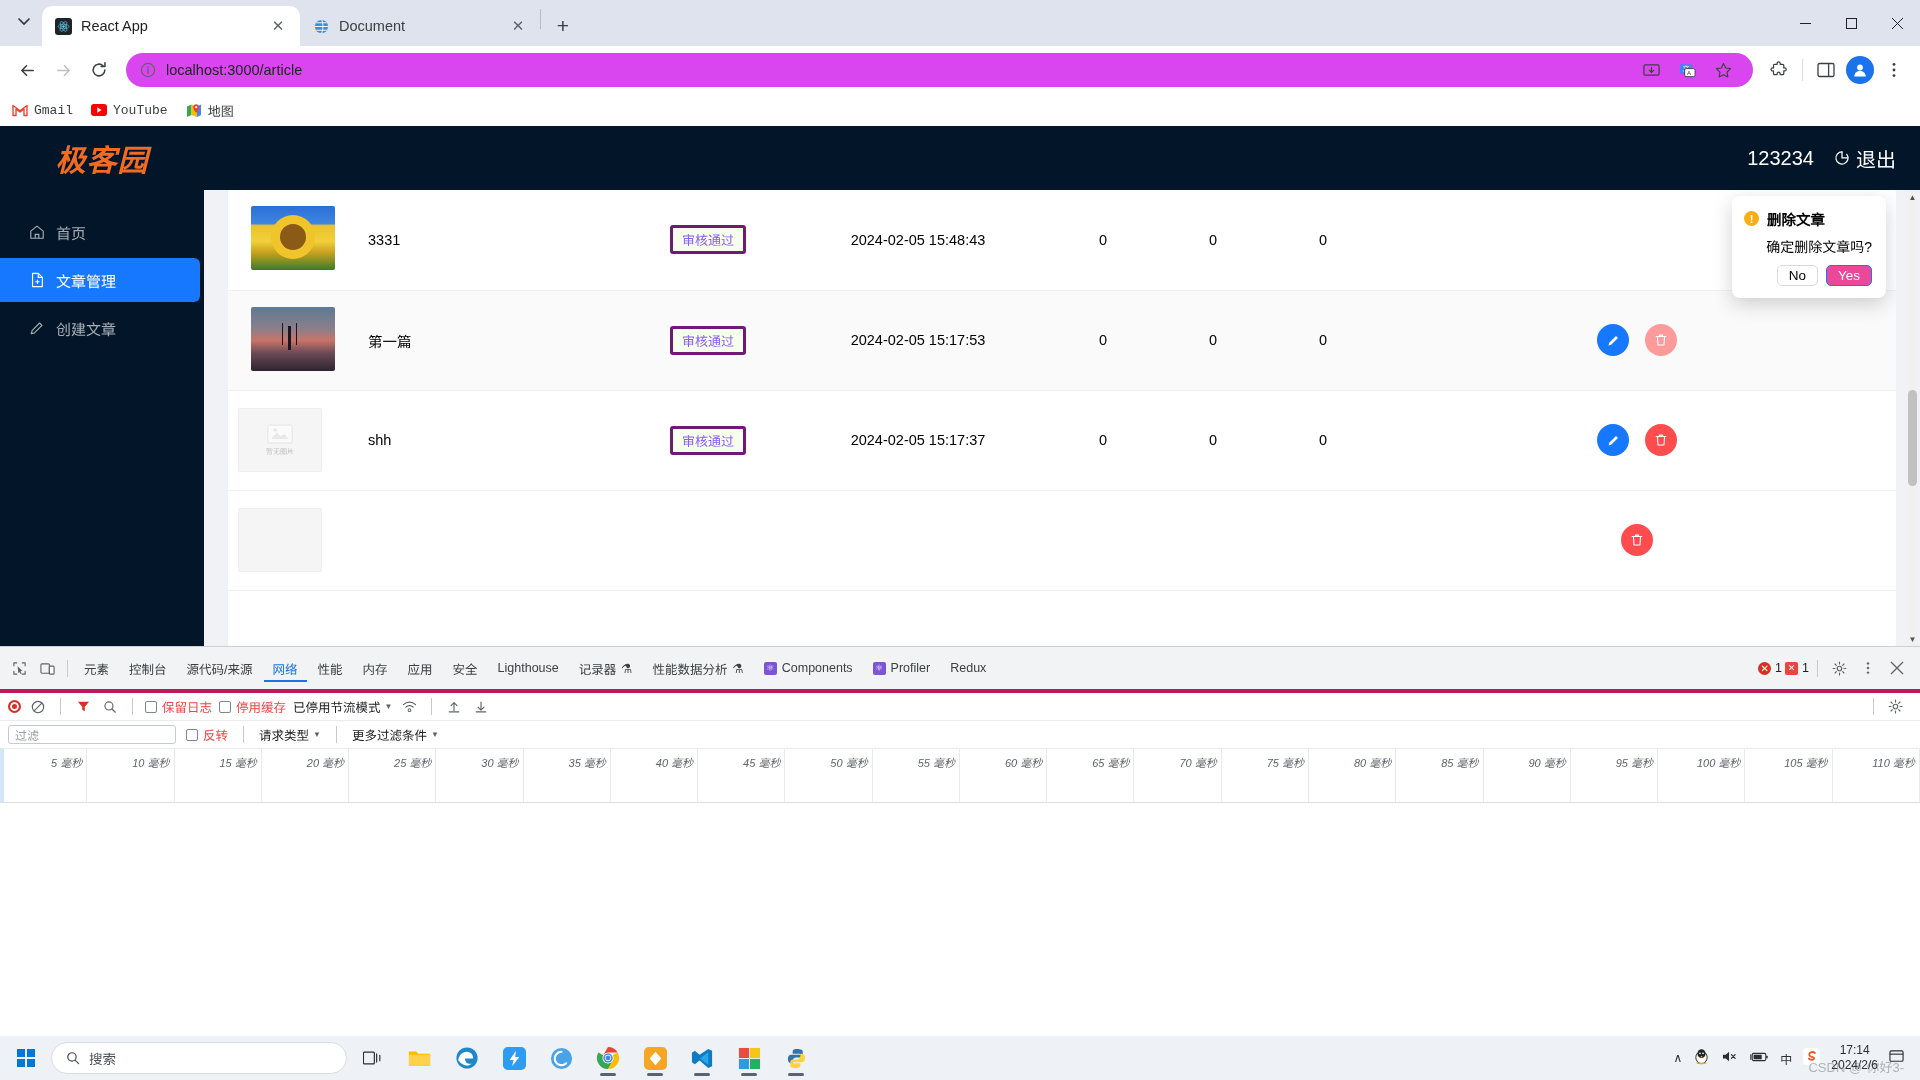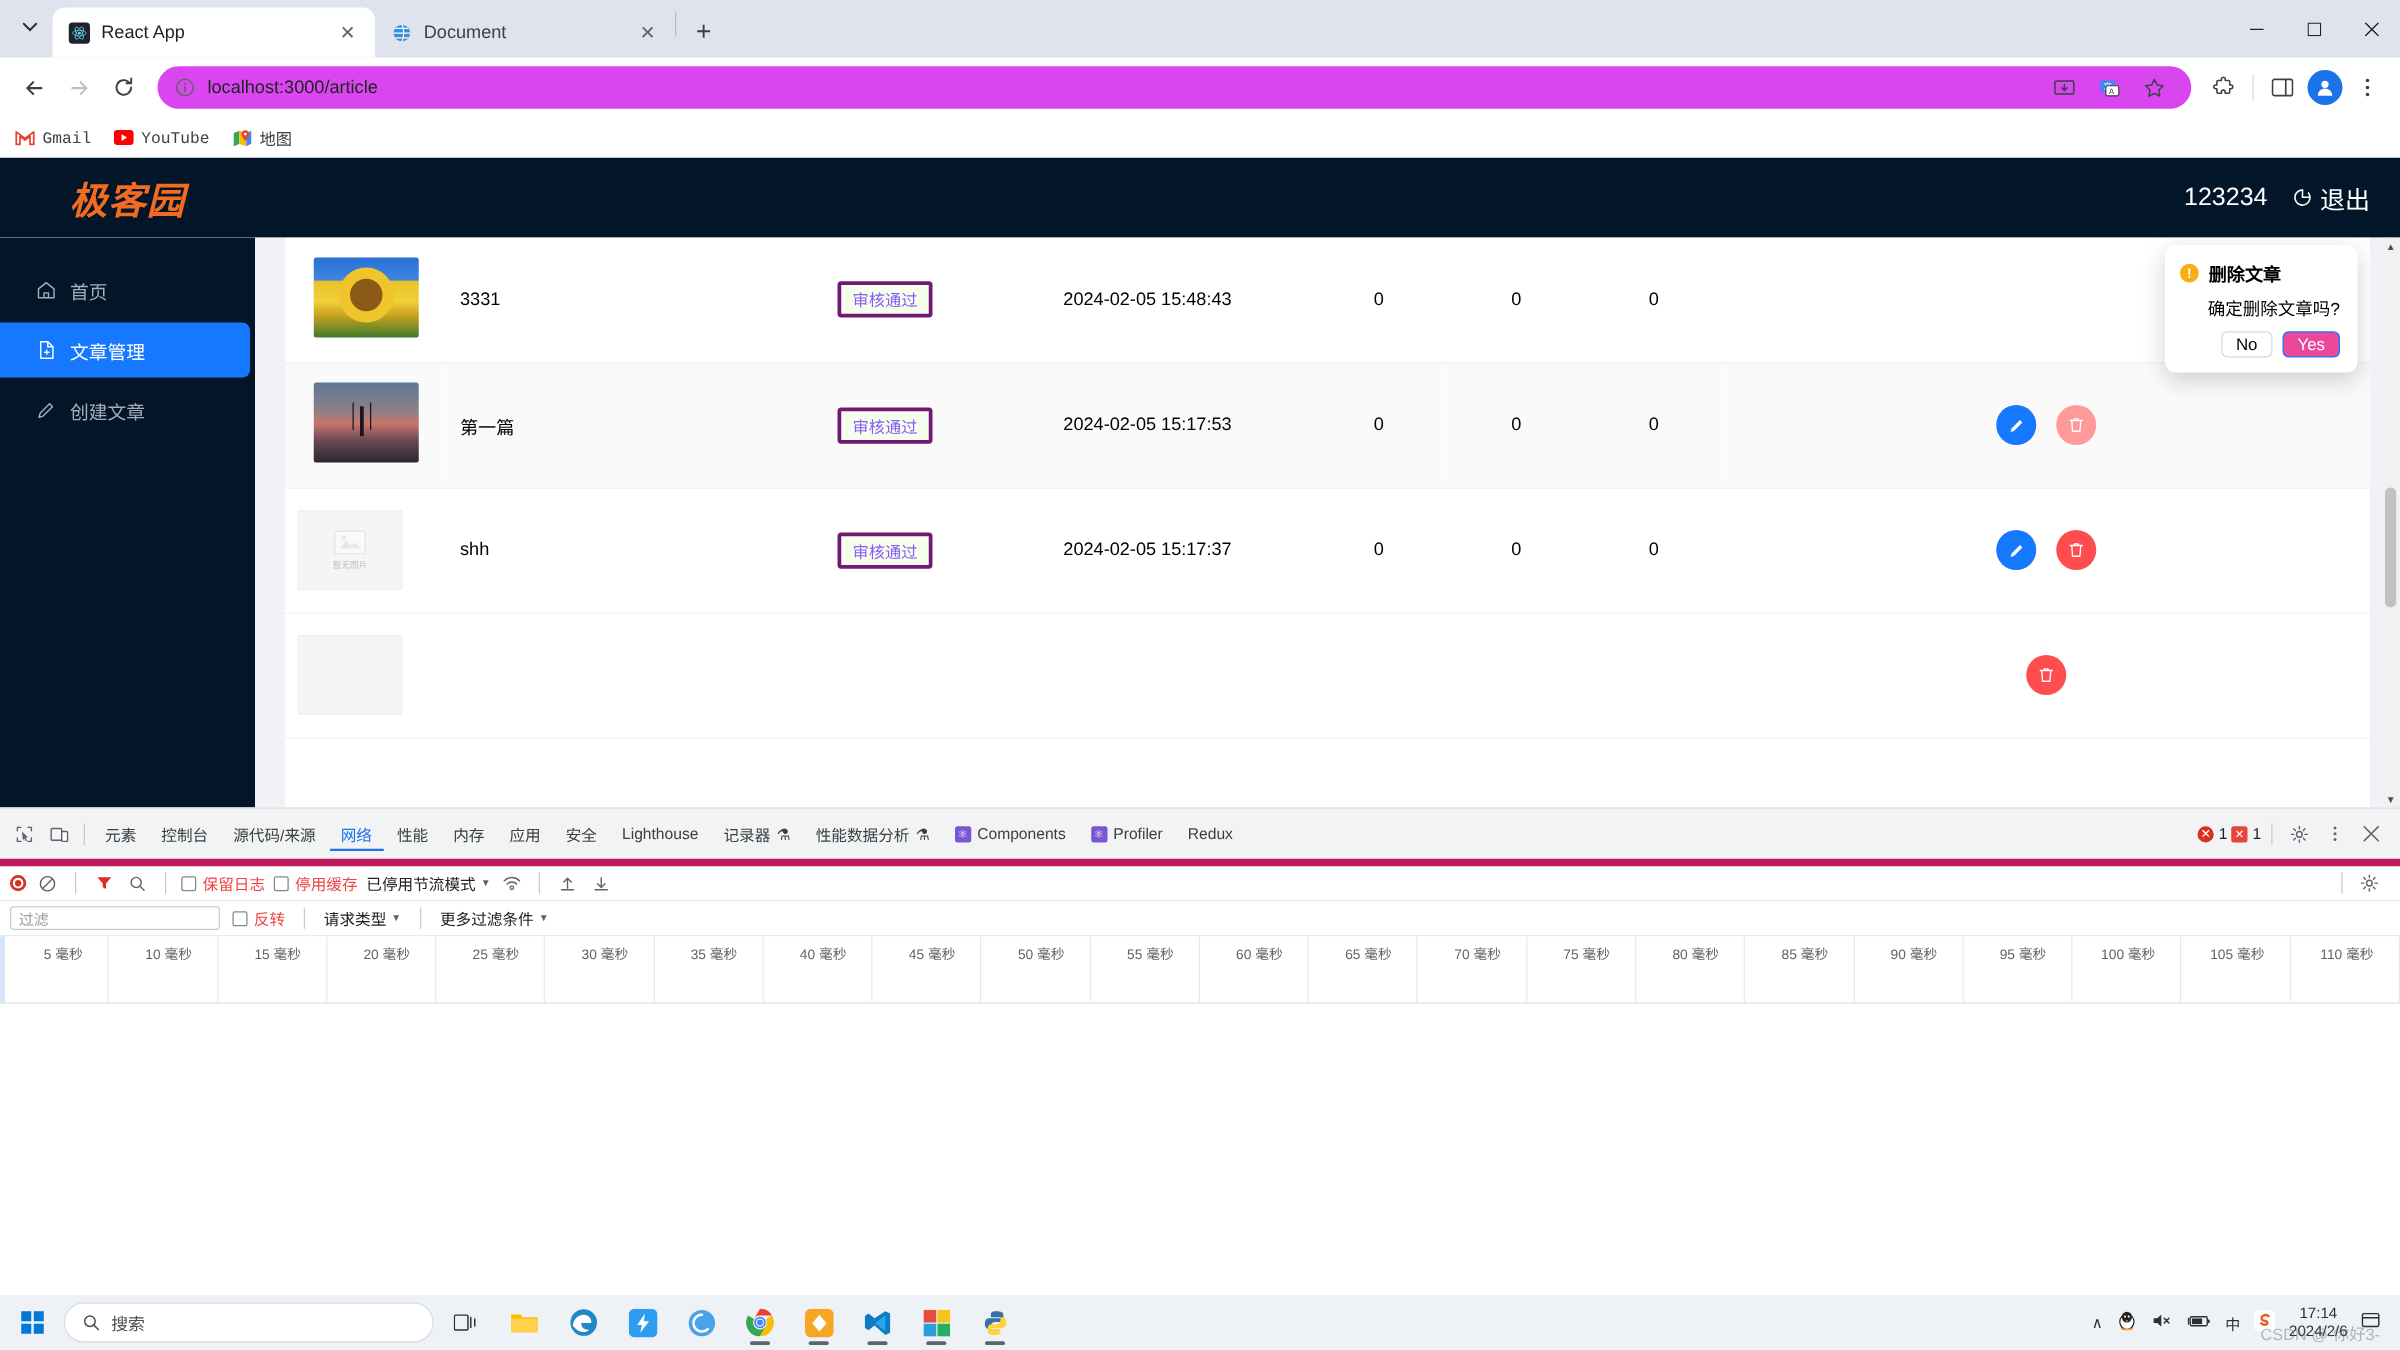--- a/index.html
+++ b/index.html
@@ -217,21 +217,21 @@
   }
 
   
   .devtools {
     height: 390px; background: #fff; border-top: 1px solid #cdd0d4;
     display: flex; flex-direction: column; flex-shrink: 0;
     font-size: 12.5px; color: #202124;
   }
   .dt-tabs {
     height: 46px; background: #f1f3f4; display: flex; align-items: center;
-    padding: 0 6px; gap: 2px; border-bottom: 6px solid #be185d; flex-shrink: 0;
+    padding: 0 6px; gap: 2px; border-bottom: 4px solid #be185d; flex-shrink: 0;
   }
   .dt-icobtn {
     width: 26px; height: 24px; display: flex; align-items: center;
     justify-content: center; color: #5f6368;
   }
   .dt-tab {
     padding: 0 9px; height: 28px; display: flex; align-items: center;
     gap: 5px; color: #3c4043; white-space: nowrap;
   }
   .dt-tab.active { color: #1a73e8; box-shadow: inset 0 -2px 0 #1a73e8; }
@@ -280,21 +280,21 @@
   .caret { font-size: 8px; color: #5f6368; }
 
   .ruler {
     height: 54px; display: flex; border-bottom: 1px solid #e0e0e0;
     position: relative; flex-shrink: 0; overflow: hidden;
   }
   .ruler-cell {
     flex: 1 0 auto; border-right: 1px solid #e8eaed; position: relative;
     font-size: 11px; color: #5f6368;
   }
-  .ruler-cell span { position: absolute; right: 20px; top: 5px; white-space: nowrap; }
+  .ruler-cell span { position: absolute; right: 4px; top: 5px; white-space: nowrap; font-style: italic; }
   .ruler-left-mark {
     position: absolute; left: 0; top: 0; bottom: 0; width: 4px; background: #d6e4f7;
   }
 
   .dt-empty {
     flex: 1; display: flex; flex-direction: column; align-items: center;
     justify-content: flex-start; padding-top: 70px; gap: 12px; color: #80868b;
     font-size: 13px;
   }
   .dt-empty .hint2 { color: #5f6368; }

